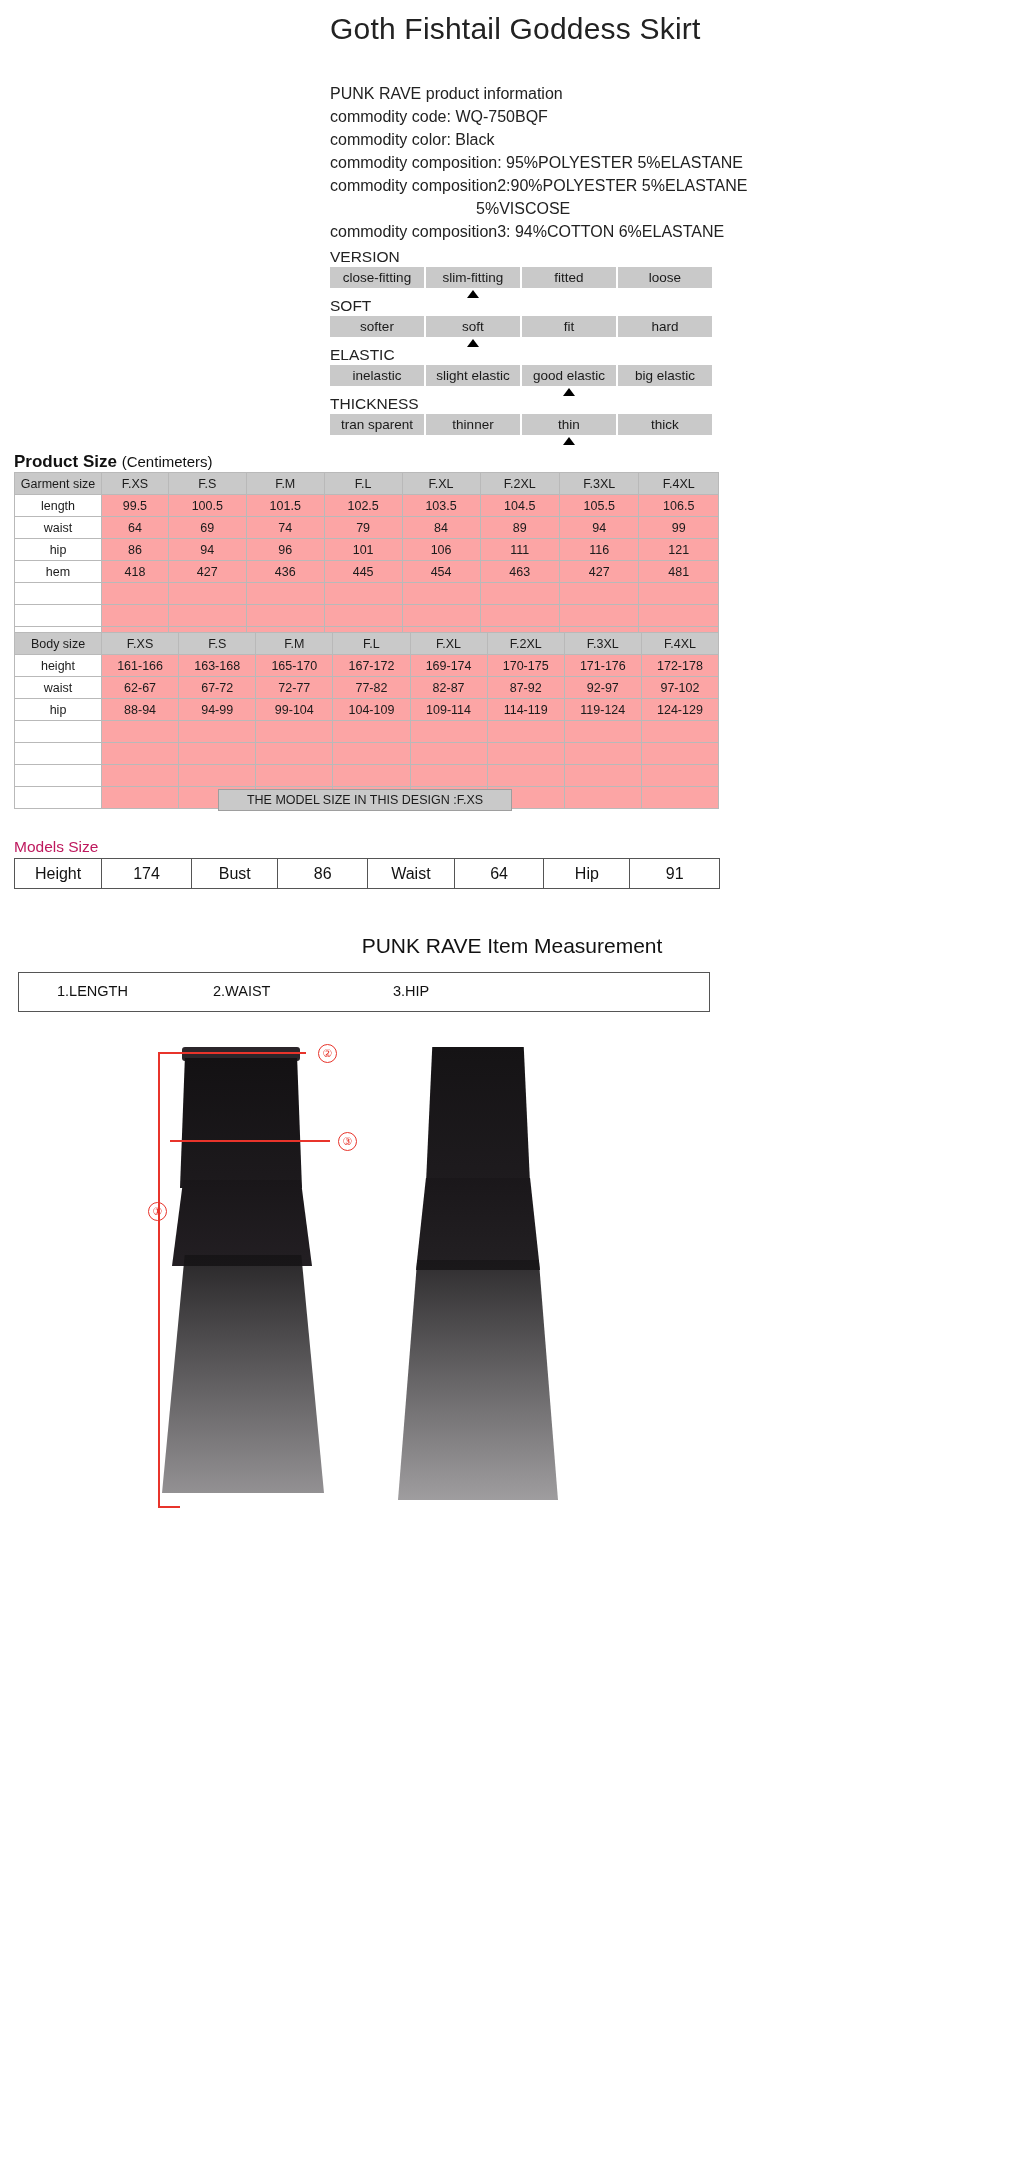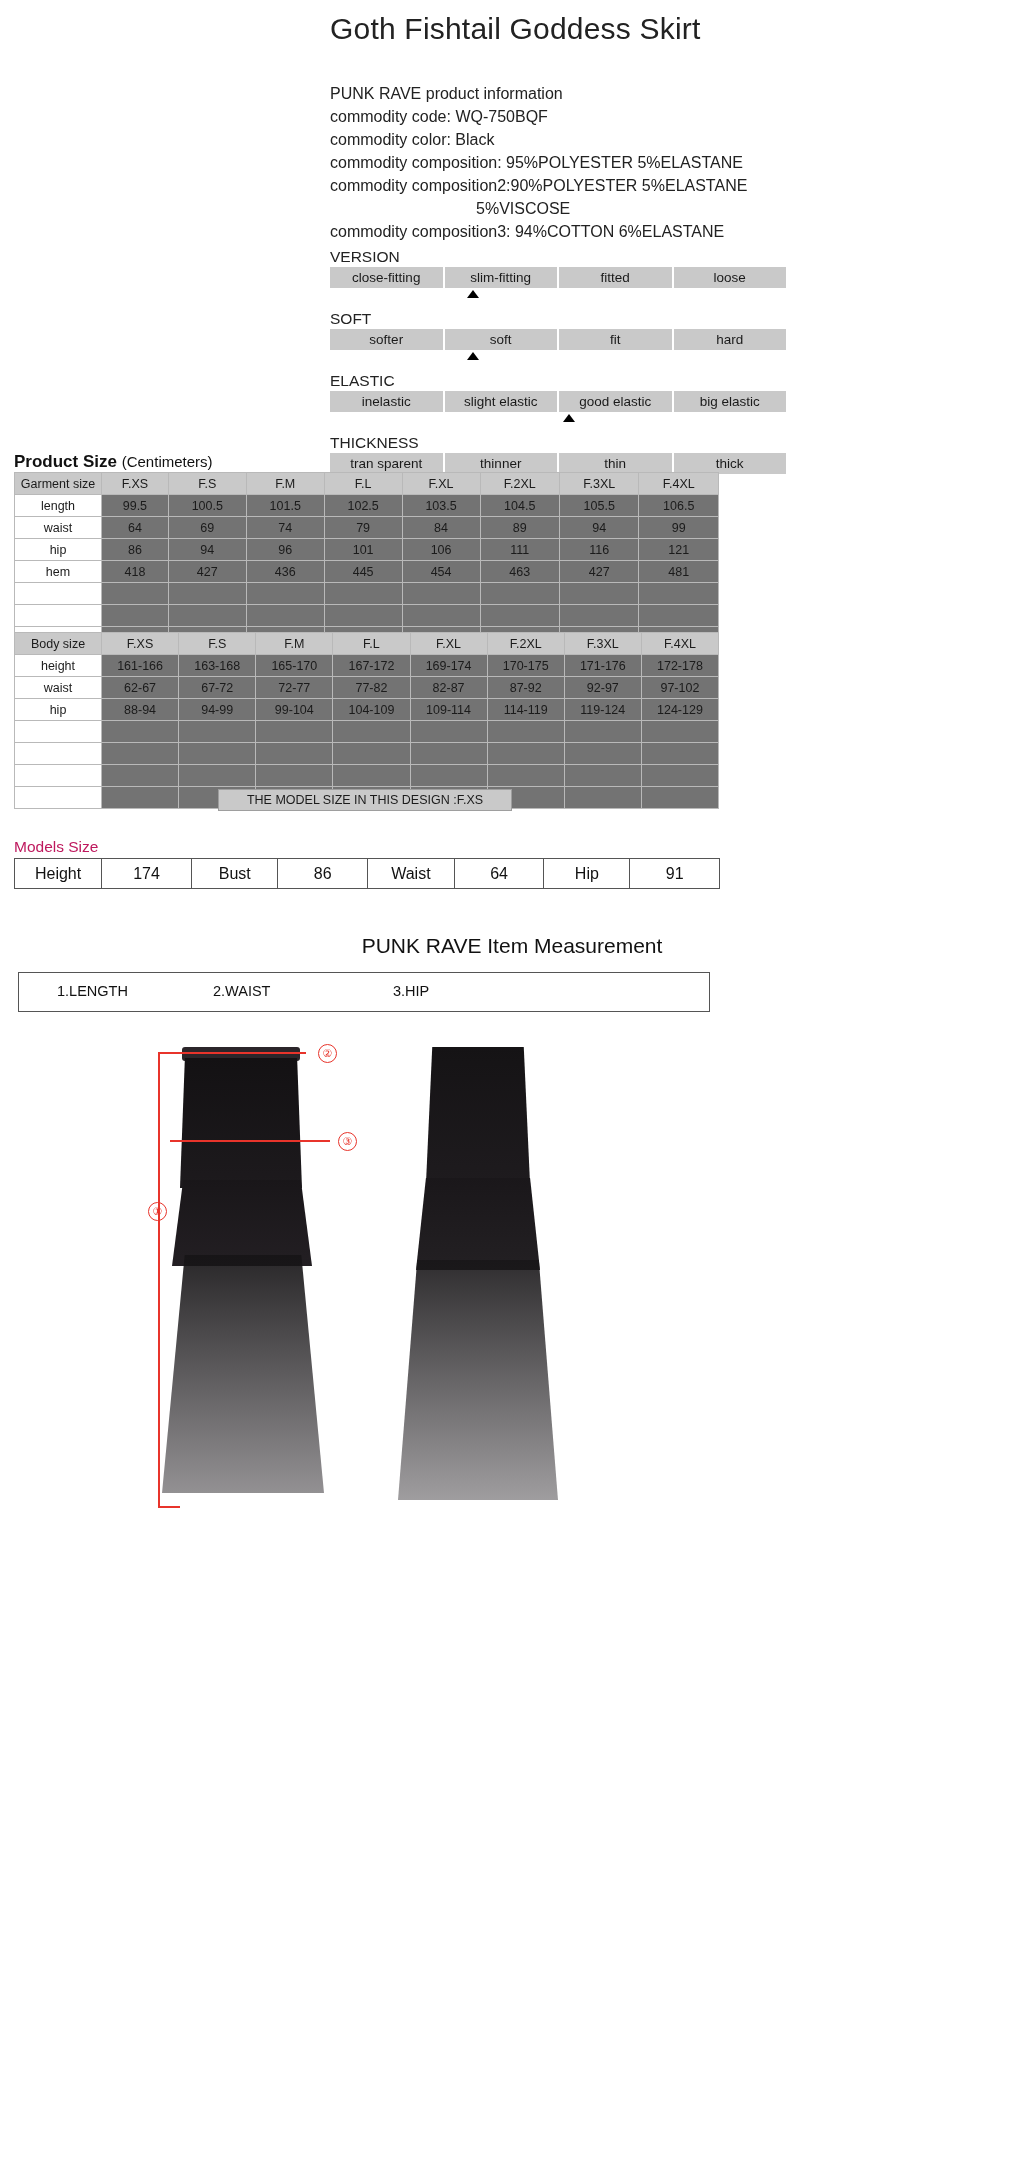--- a/index.html
+++ b/index.html
@@ -107,29 +107,29 @@
   .info-block .comp2 { white-space: nowrap; }
   .info-block .comp2-2 { padding-left: 146px; }
 
   
   .scales {
     position: absolute;
     left: 330px;
     top: 248px;
     width: 382px;
   }
-  .scale-group { margin-bottom: 22px; position: relative; }
+  .scale-group { margin-bottom: 9px; position: relative; }
   .scale-label {
     font-size: 15.5px;
     color: #222;
     margin-bottom: 1px;
   }
   .scale-row {
     display: flex;
-    width: 456px;
+    width: 382px;
   }
   .scale-cell {
     flex: 1;
     background: #c9c9c9;
     text-align: center;
     font-size: 13.5px;
     color: #1a1a1a;
     padding: 3px 0 3px;
     border-right: 2px solid #fff;
     white-space: nowrap;
@@ -149,21 +149,21 @@
     font-size: 17px;
     font-weight: bold;
     color: #111;
   }
   .section-title .unit { font-weight: normal; font-size: 15px; }
 
   table.size {
     position: absolute;
     border-collapse: collapse;
     width: 705px;
-    background: #737373;
+    background: #fca5a5;
   }
   table.size td, table.size th {
     border: 1px solid #b9b9b9;
     font-size: 12.5px;
     text-align: center;
     height: 19px;
     color: #1b1b1b;
     font-weight: normal;
   }
   table.size thead td {

